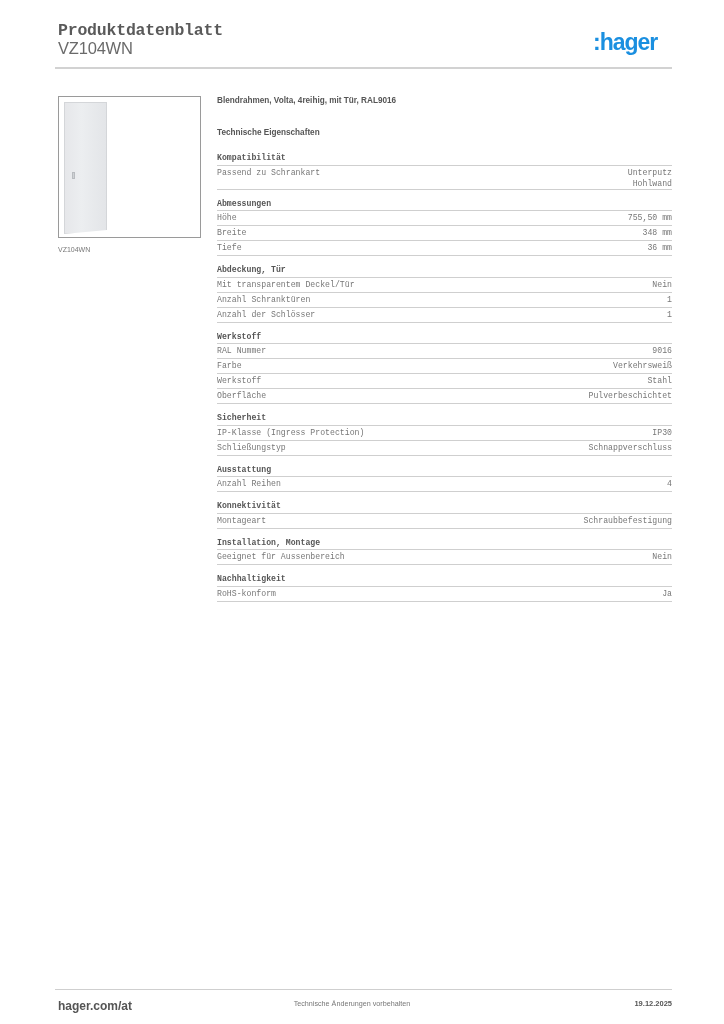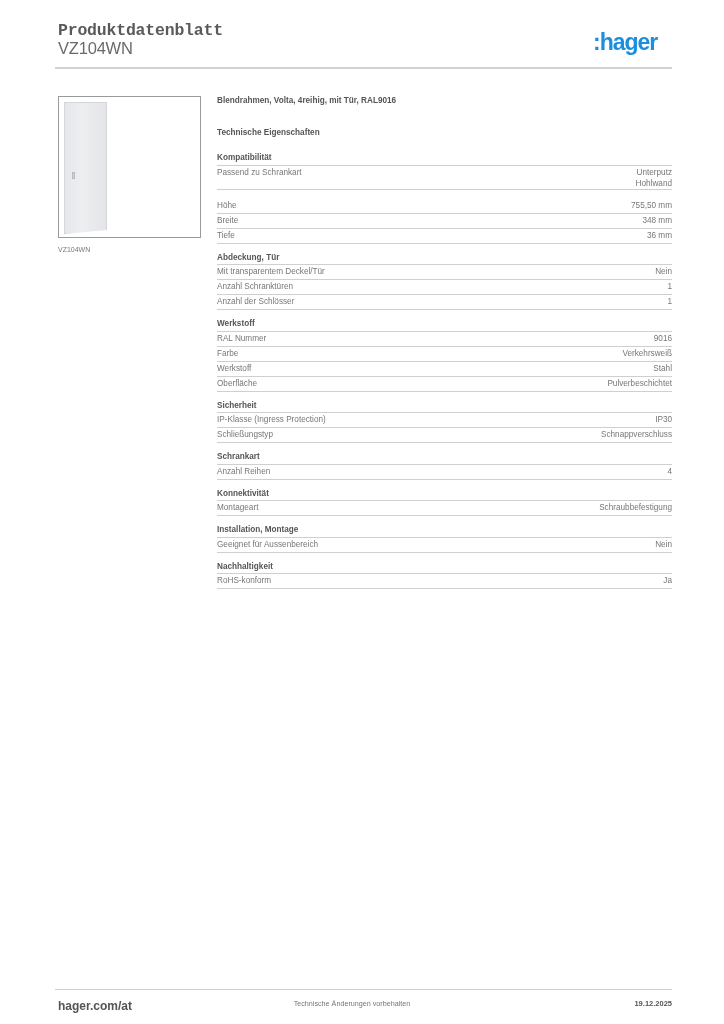--- a/index.html
+++ b/index.html
@@ -16,21 +16,21 @@
     .door { position: absolute; left: 5px; top: 5px; width: 43px; height: 132px;
             background: linear-gradient(90deg, #e6e7ea 0%, #eceef0 40%, #e3e5e8 100%);
             border: 1px solid #d4d6d9; clip-path: polygon(0 0, 100% 0, 100% 97%, 0 100%); }
     .door-handle { position: absolute; left: 7px; top: 69px; width: 3px; height: 7px; background: #cfd2d5; border: 1px solid #b8bbbf; }
     .image-caption { position: absolute; left: 58px; top: 246px; font-size: 7px; color: #777; }
 
     .content { position: absolute; left: 217px; top: 96px; width: 455px; }
     .product-desc { font-size: 8.2px; font-weight: bold; color: #555; height: 32px; line-height: 10px; }
     .tech-heading { font-size: 8.2px; font-weight: bold; color: #555; height: 25px; line-height: 10px; }
 
-    .section { margin-bottom: 9px; }
+    .section { margin-bottom: 9px; font-family: Liberation Mono, monospace; }
     .section-title { font-size: 8.2px; font-weight: bold; color: #555; height: 12.5px; line-height: 10px; border-bottom: 1px solid #cfcfcf; }
     .row { display: flex; justify-content: flex-start; border-bottom: 1.2px solid #cfcfcf; font-size: 8.2px; color: #777; padding-top: 1px; min-height: 15px; line-height: 11px; }
     .row .label { flex: 1; }
     .row .value { text-align: right; white-space: pre-line; }
 
     .footer-rule { position: absolute; left: 55px; top: 989px; width: 617px; height: 1px; background: #cfcfcf; }
     .footer-left { position: absolute; left: 58px; top: 999px; font-size: 12px; font-weight: bold; color: #555; }
     .footer-center { position: absolute; left: 0; width: 704px; top: 999px; text-align: center; font-size: 7.2px; color: #777; }
     .footer-right { position: absolute; right: 52px; top: 999px; font-size: 7.5px; font-weight: bold; color: #555; }
   </style>
@@ -57,20 +57,21 @@
   <div id="sections">
       <div class="section">
         <div class="section-title">Kompatibilität</div>
         <div class="row">
           <span class="label">Passend zu Schrankart</span>
           <span class="value">Unterputz
 Hohlwand</span>
         </div>
       </div>
       <div class="section">
+        <div class="section-title">Abmessungen</div>
         <div class="row">
           <span class="label">Höhe</span>
           <span class="value">755,50 mm</span>
         </div>
         <div class="row">
           <span class="label">Breite</span>
           <span class="value">348 mm</span>
         </div>
         <div class="row">
           <span class="label">Tiefe</span>
@@ -116,21 +117,21 @@
         <div class="row">
           <span class="label">IP-Klasse (Ingress Protection)</span>
           <span class="value">IP30</span>
         </div>
         <div class="row">
           <span class="label">Schließungstyp</span>
           <span class="value">Schnappverschluss</span>
         </div>
       </div>
       <div class="section">
-        <div class="section-title">Schrankart</div>
+        <div class="section-title">Ausstattung</div>
         <div class="row">
           <span class="label">Anzahl Reihen</span>
           <span class="value">4</span>
         </div>
       </div>
       <div class="section">
         <div class="section-title">Konnektivität</div>
         <div class="row">
           <span class="label">Montageart</span>
           <span class="value">Schraubbefestigung</span>

